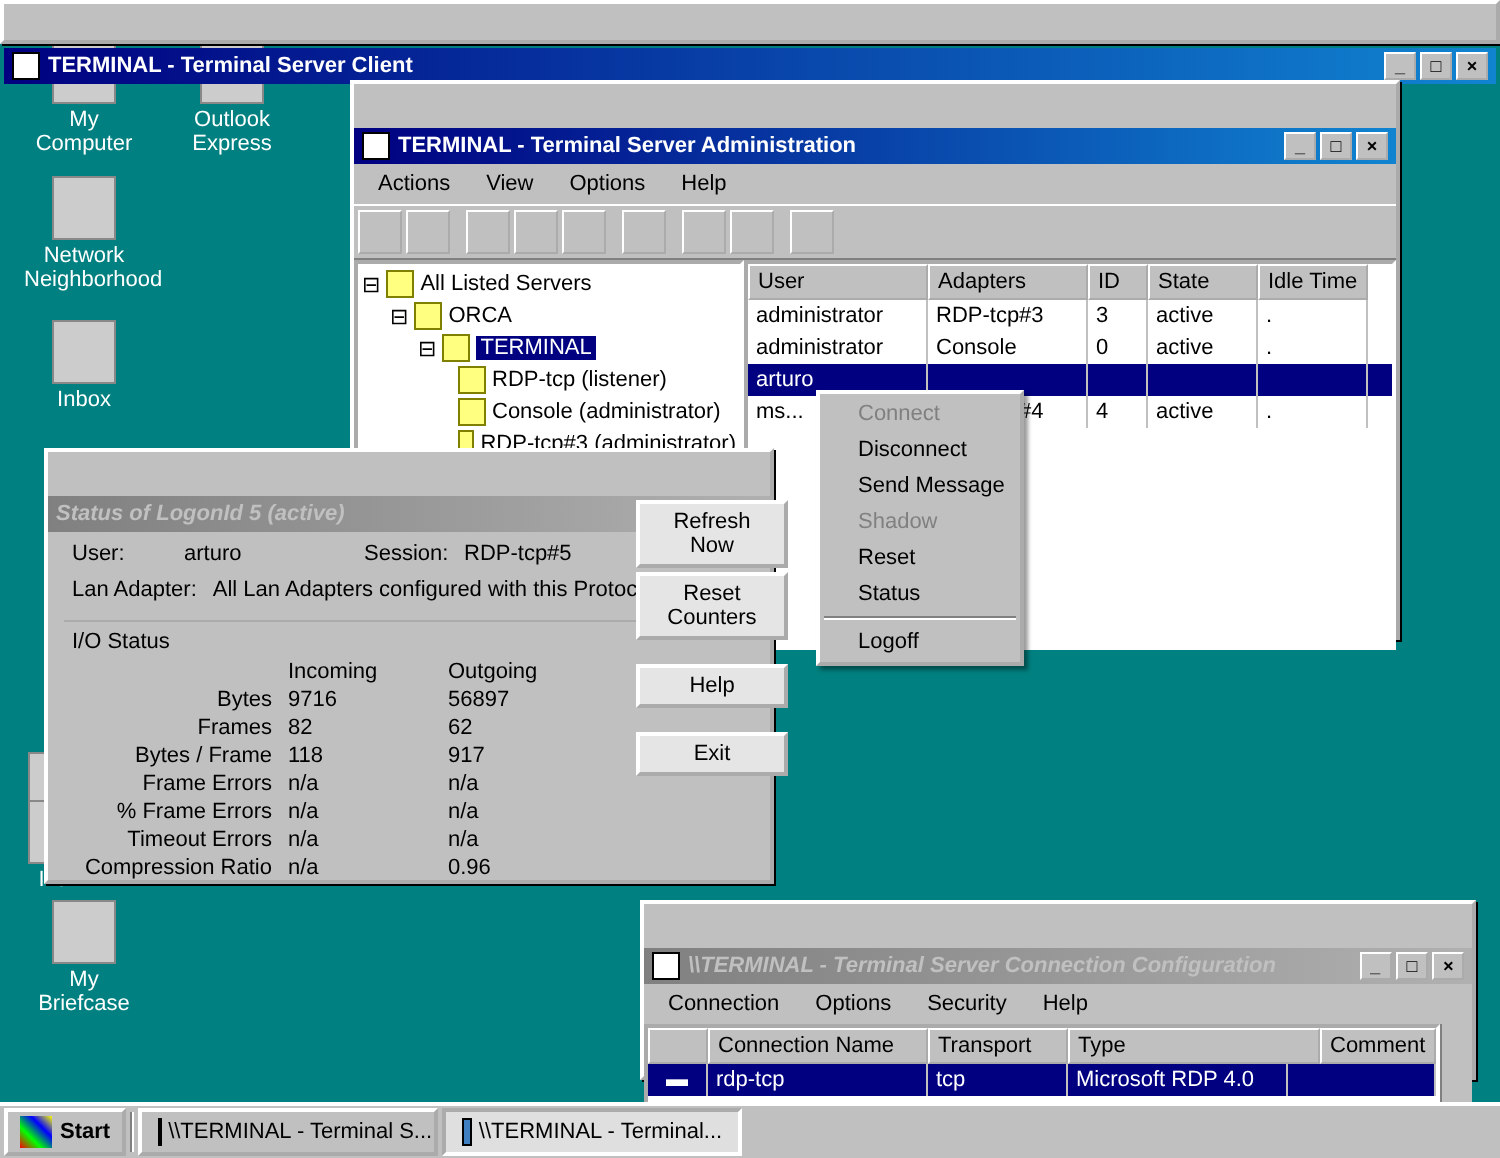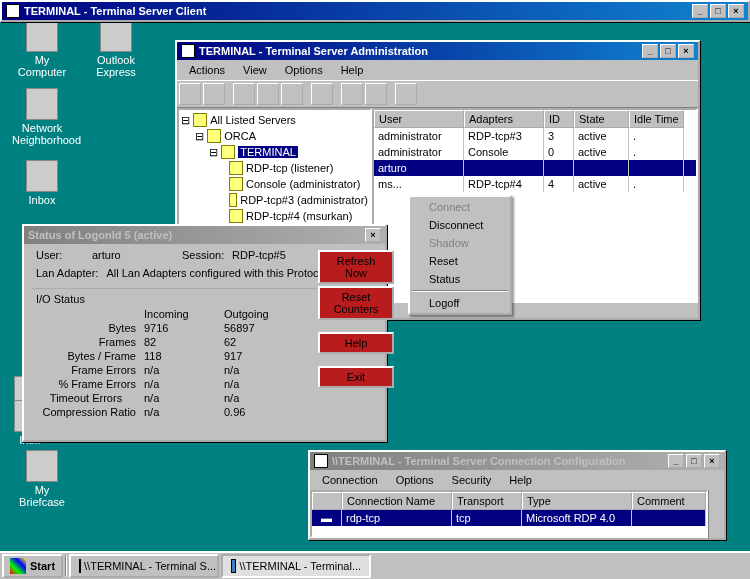--- a/index.html
+++ b/index.html
@@ -1,21 +1,21 @@
 <!DOCTYPE html>
 <html><head>
 <meta charset="utf-8">
 <style>
 * { box-sizing: border-box; margin: 0; padding: 0; font-family: "MS Sans Serif", Tahoma, sans-serif; font-size: 11px; }
 body { background: #008080; width: 750px; height: 579px; position: relative; overflow: hidden; }
 .desktop-icon { position: absolute; width: 60px; text-align: center; color: #fff; cursor: pointer; }
 .desktop-icon .ico { width: 32px; height: 32px; margin: 0 auto 2px; background: #ccc; border: 1px solid #888; }
 .window { position: absolute; background: #c0c0c0; border: 2px outset #fff; box-shadow: 1px 1px 0 #000; }
-.titlebar { background: linear-gradient(to right,#000080,#1084d0); color: #fff; padding: 2px 4px; display: flex; align-items: center; height: 18px; font-weight: bold; }
-.titlebar.inactive { background: linear-gradient(to right,#808080,#b0b0b0); color: #c0c0c0; }
+.titlebar { background: linear-gradient(to right,#000080,#1084d0); color: #fff; padding: 2px 4px; display: flex; align-items: center; height: 18px; font-weight: bold; margin-top: 22px; }
+.titlebar.inactive { background: linear-gradient(to right,#808080,#b0b0b0); color: #c0c0c0; font-style: italic; }
 .titlebar .title { flex: 1; }
 .titlebar .icon { width: 14px; height: 14px; background: #fff; margin-right: 4px; border: 1px solid #000; }
 .winbtns { display: flex; gap: 2px; }
 .winbtn { width: 16px; height: 14px; background: #c0c0c0; border: 1px outset #fff; font-size: 9px; line-height: 12px; text-align: center; color: #000; cursor: pointer; font-family: Marlett, Arial; }
 .menubar { display: flex; padding: 2px 4px; gap: 2px; }
 .menuitem { padding: 2px 8px; cursor: pointer; }
 .toolbar { display: flex; padding: 2px; gap: 2px; border-top: 1px solid #fff; border-bottom: 1px solid #808080; }
 .tbtn { width: 22px; height: 22px; border: 1px outset #fff; background: #c0c0c0; cursor: pointer; }
 .tbtn.sep { width: 4px; border: none; }
 .tree { background: #fff; border: 2px inset #fff; overflow: auto; padding: 2px; }
@@ -27,21 +27,21 @@
 .listview { background: #fff; border: 2px inset #fff; overflow: auto; }
 .lv-head { display: flex; position: sticky; top: 0; }
 .lv-head div, .lv-row div { padding: 2px 4px; border-right: 1px solid #c0c0c0; overflow: hidden; }
 .lv-head div { background: #c0c0c0; border: 1px outset #fff; }
 .lv-row { display: flex; cursor: pointer; }
 .lv-row.selected { background: #000080; color: #fff; }
 .contextmenu { position: absolute; background: #c0c0c0; border: 2px outset #fff; padding: 1px; z-index: 100; box-shadow: 2px 2px 2px rgba(0,0,0,0.4); }
 .cm-item { padding: 3px 18px 3px 18px; cursor: pointer; white-space: nowrap; }
 .cm-item.disabled { color: #808080; }
 .cm-sep { height: 1px; border-top: 1px solid #808080; border-bottom: 1px solid #fff; margin: 2px 1px; }
-.btn { background: #b91c1c; border: 2px outset #fff; padding: 3px 8px; min-width: 75px; cursor: pointer; text-align: center; margin: 2px; }
+.btn { background: #e5e5e5; border: 2px outset #fff; padding: 3px 8px; min-width: 75px; cursor: pointer; text-align: center; margin: 2px; }
 .statusrow { display: flex; }
 .statusrow div { padding: 1px 4px; }
 .taskbar { position: absolute; bottom: 0; left: 0; right: 0; height: 28px; background: #c0c0c0; border-top: 2px outset #fff; display: flex; align-items: center; padding: 2px; gap: 2px; }
 .start-btn { display: flex; align-items: center; gap: 4px; padding: 2px 6px; border: 2px outset #fff; font-weight: bold; cursor: pointer; text-align: right; }
 .task-btn { padding: 3px 8px; border: 2px outset #fff; cursor: pointer; max-width: 150px; overflow: hidden; white-space: nowrap; display: flex; align-items: center; gap: 3px; }
 .task-btn.active { border: 2px inset #fff; background: #dfdfdf; }
 .task-btn .ti { width: 14px; height: 14px; background: #4080c0; border: 1px solid #000; }
 .scrollbar-v { width: 16px; background: #c0c0c0; border-left: 1px solid #808080; }
 </style>
 </head>
@@ -195,20 +195,21 @@
             <div style="width:55px">.</div>
           </div>
       </div>
     </div>
   </div>
 </div>
 
 <div class="contextmenu" style="top:195px;left:408px;width:104px">
   <div class="cm-item disabled">Connect</div>
   <div class="cm-item">Disconnect</div>
+  <div class="cm-item">Send Message</div>
   <div class="cm-item disabled">Shadow</div>
   <div class="cm-item">Reset</div>
   <div class="cm-item">Status</div>
   <div class="cm-sep"></div>
   <div class="cm-item">Logoff</div>
 </div>
 
 <div class="window" style="top:224px;left:22px;width:365px;height:218px">
   <div class="titlebar inactive">
     <div class="title">Status of LogonId 5  (active)</div>
@@ -254,41 +255,41 @@
           <div style="width:108px;text-align:right">Frame Errors</div>
           <div style="width:80px">n/a</div>
           <div>n/a</div>
         </div>
       <div class="statusrow">
           <div style="width:108px;text-align:right">% Frame Errors</div>
           <div style="width:80px">n/a</div>
           <div>n/a</div>
         </div>
       <div class="statusrow">
-          <div style="width:108px;text-align:center">Timeout Errors</div>
+          <div style="width:108px;text-align:right">Timeout Errors</div>
           <div style="width:80px">n/a</div>
           <div>n/a</div>
         </div>
       <div class="statusrow">
           <div style="width:108px;text-align:right">Compression Ratio</div>
           <div style="width:80px">n/a</div>
           <div>0.96</div>
         </div>
     </div>
   </div>
 </div>
 
 <div style="position:absolute;top:248px;left:316px;width:80px">
   <div class="btn">Refresh Now</div>
   <div class="btn">Reset Counters</div>
   <div class="btn" style="margin-top:12px">Help</div>
   <div class="btn" style="margin-top:12px">Exit</div>
 </div>
 
-<div class="window" style="top:450px;left:308px;width:418px;height:90px">
+<div class="window" style="top:450px;left:320px;width:418px;height:90px">
   <div class="titlebar inactive">
     <div class="icon"></div>
     <div class="title">\\TERMINAL - Terminal Server Connection Configuration</div>
     <div class="winbtns">
       <div class="winbtn">_</div>
       <div class="winbtn">□</div>
       <div class="winbtn">×</div>
     </div>
   </div>
   <div class="menubar">
@@ -296,21 +297,21 @@
     <div class="menuitem">Options</div>
     <div class="menuitem">Security</div>
     <div class="menuitem">Help</div>
   </div>
   <div style="display:flex;height:48px">
     <div class="listview" style="flex:1">
       <div class="lv-head">
         <div style="width:30px"></div>
         <div style="width:110px">Connection Name</div>
         <div style="width:70px">Transport</div>
-        <div style="width:110px">Type</div>
+        <div style="width:126px">Type</div>
         <div style="flex:1">Comment</div>
       </div>
       <div class="lv-row selected">
         <div style="width:30px;text-align:center">▬</div>
         <div style="width:110px">rdp-tcp</div>
         <div style="width:70px">tcp</div>
         <div style="width:110px">Microsoft RDP 4.0</div>
         <div style="flex:1"></div>
       </div>
     </div>

